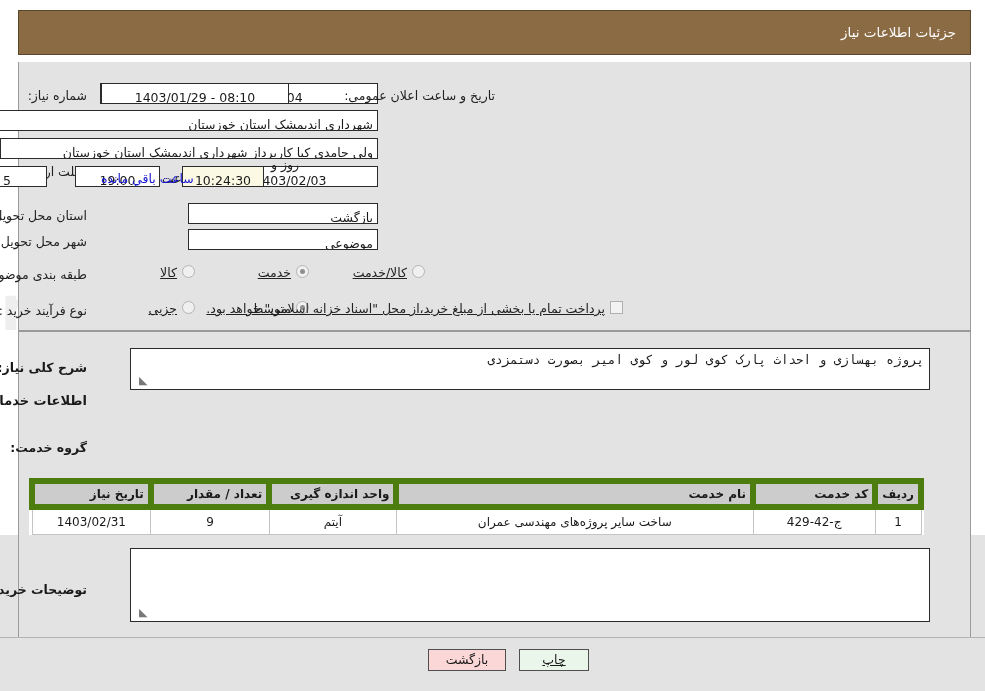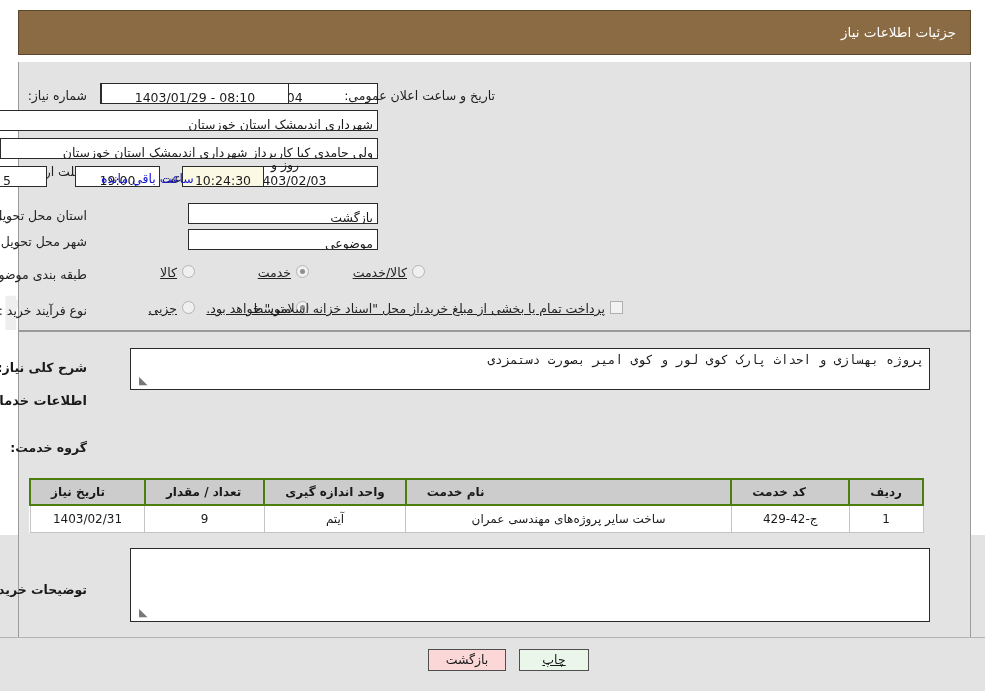--- a/index.html
+++ b/index.html
@@ -173,26 +173,26 @@
     position: absolute;
     left: 29px; top: 478px;
     width: 895px;
     border-collapse: collapse;
     font-size: 12px;
     background: #ffffff;
     z-index: 4;
   }
   table.items th {
     background: #cccccc;
-    border: 2px solid #4d7c0f;
+    border: 6px solid #4d7c0f;
     color: #1a1a1a;
     font-weight: bold;
     height: 26px;
-    padding: 0 20px;
-    text-align: left;
+    padding: 0 4px;
+    text-align: right;
     white-space: nowrap;
   }
   table.items td {
     background: #ffffff;
     border: 1px solid #c4c4c4;
     color: #1a1a1a;
     height: 27px;
     padding: 0 4px;
     text-align: center;
     white-space: nowrap;

